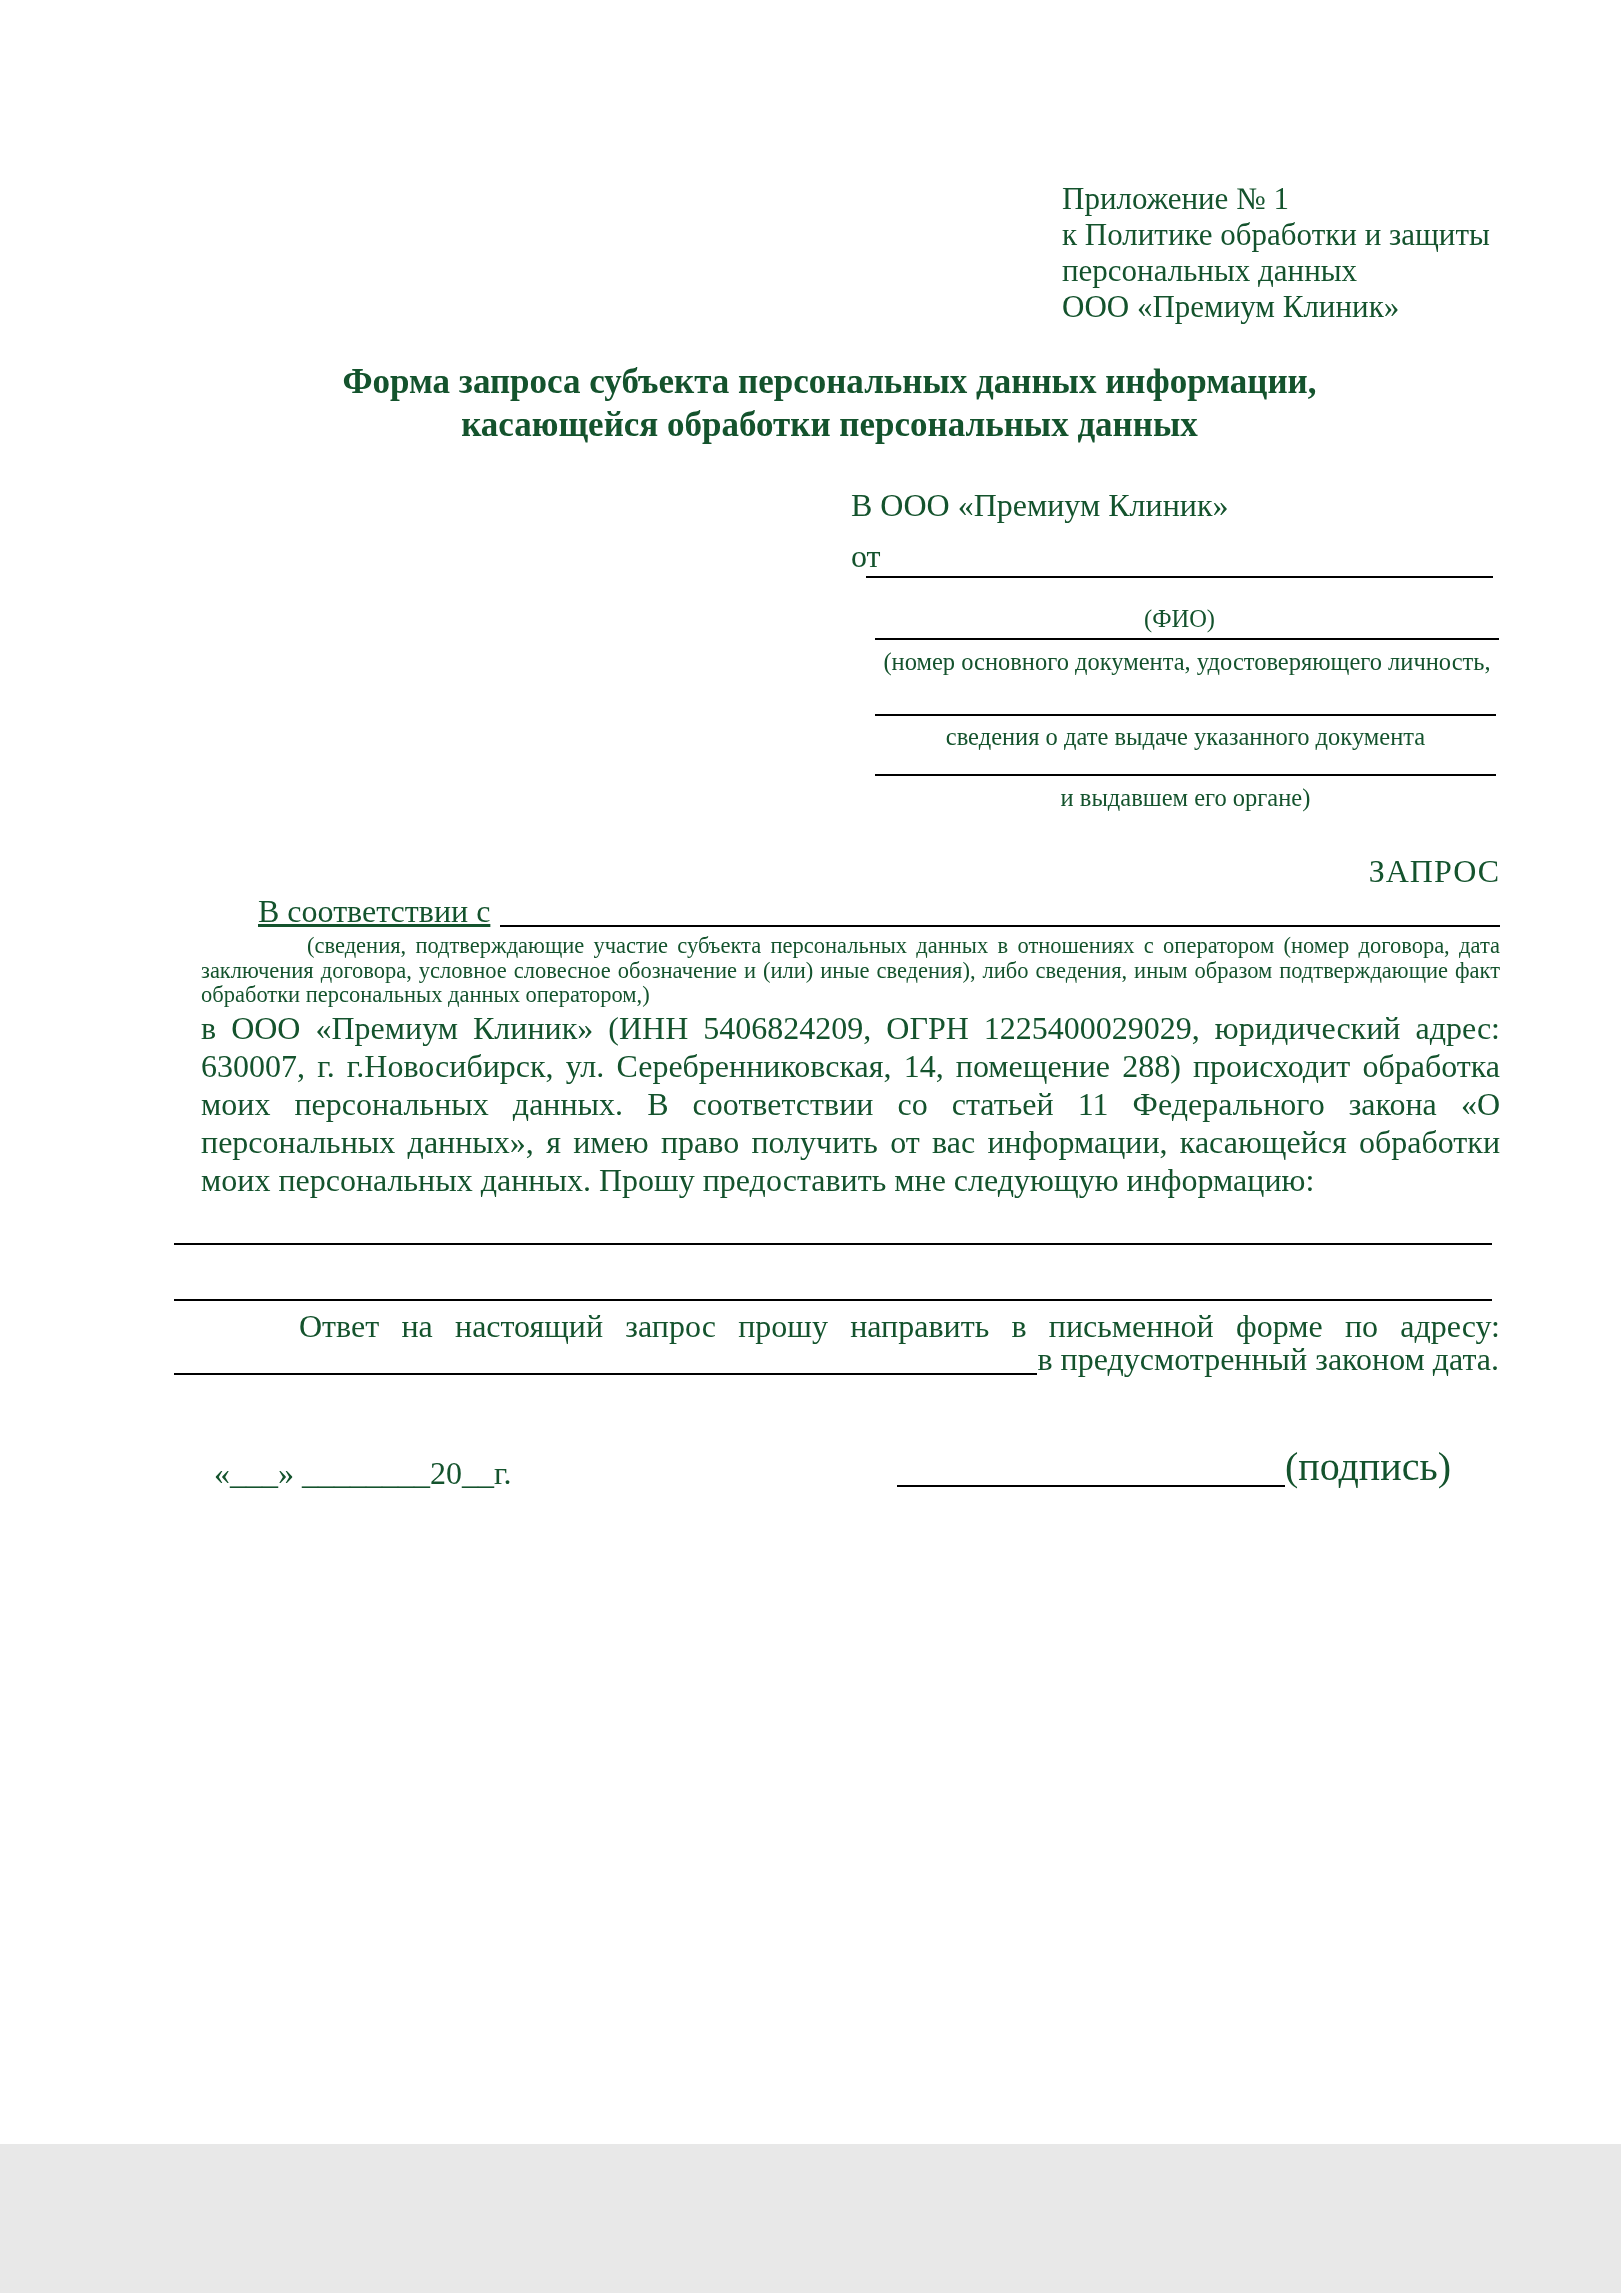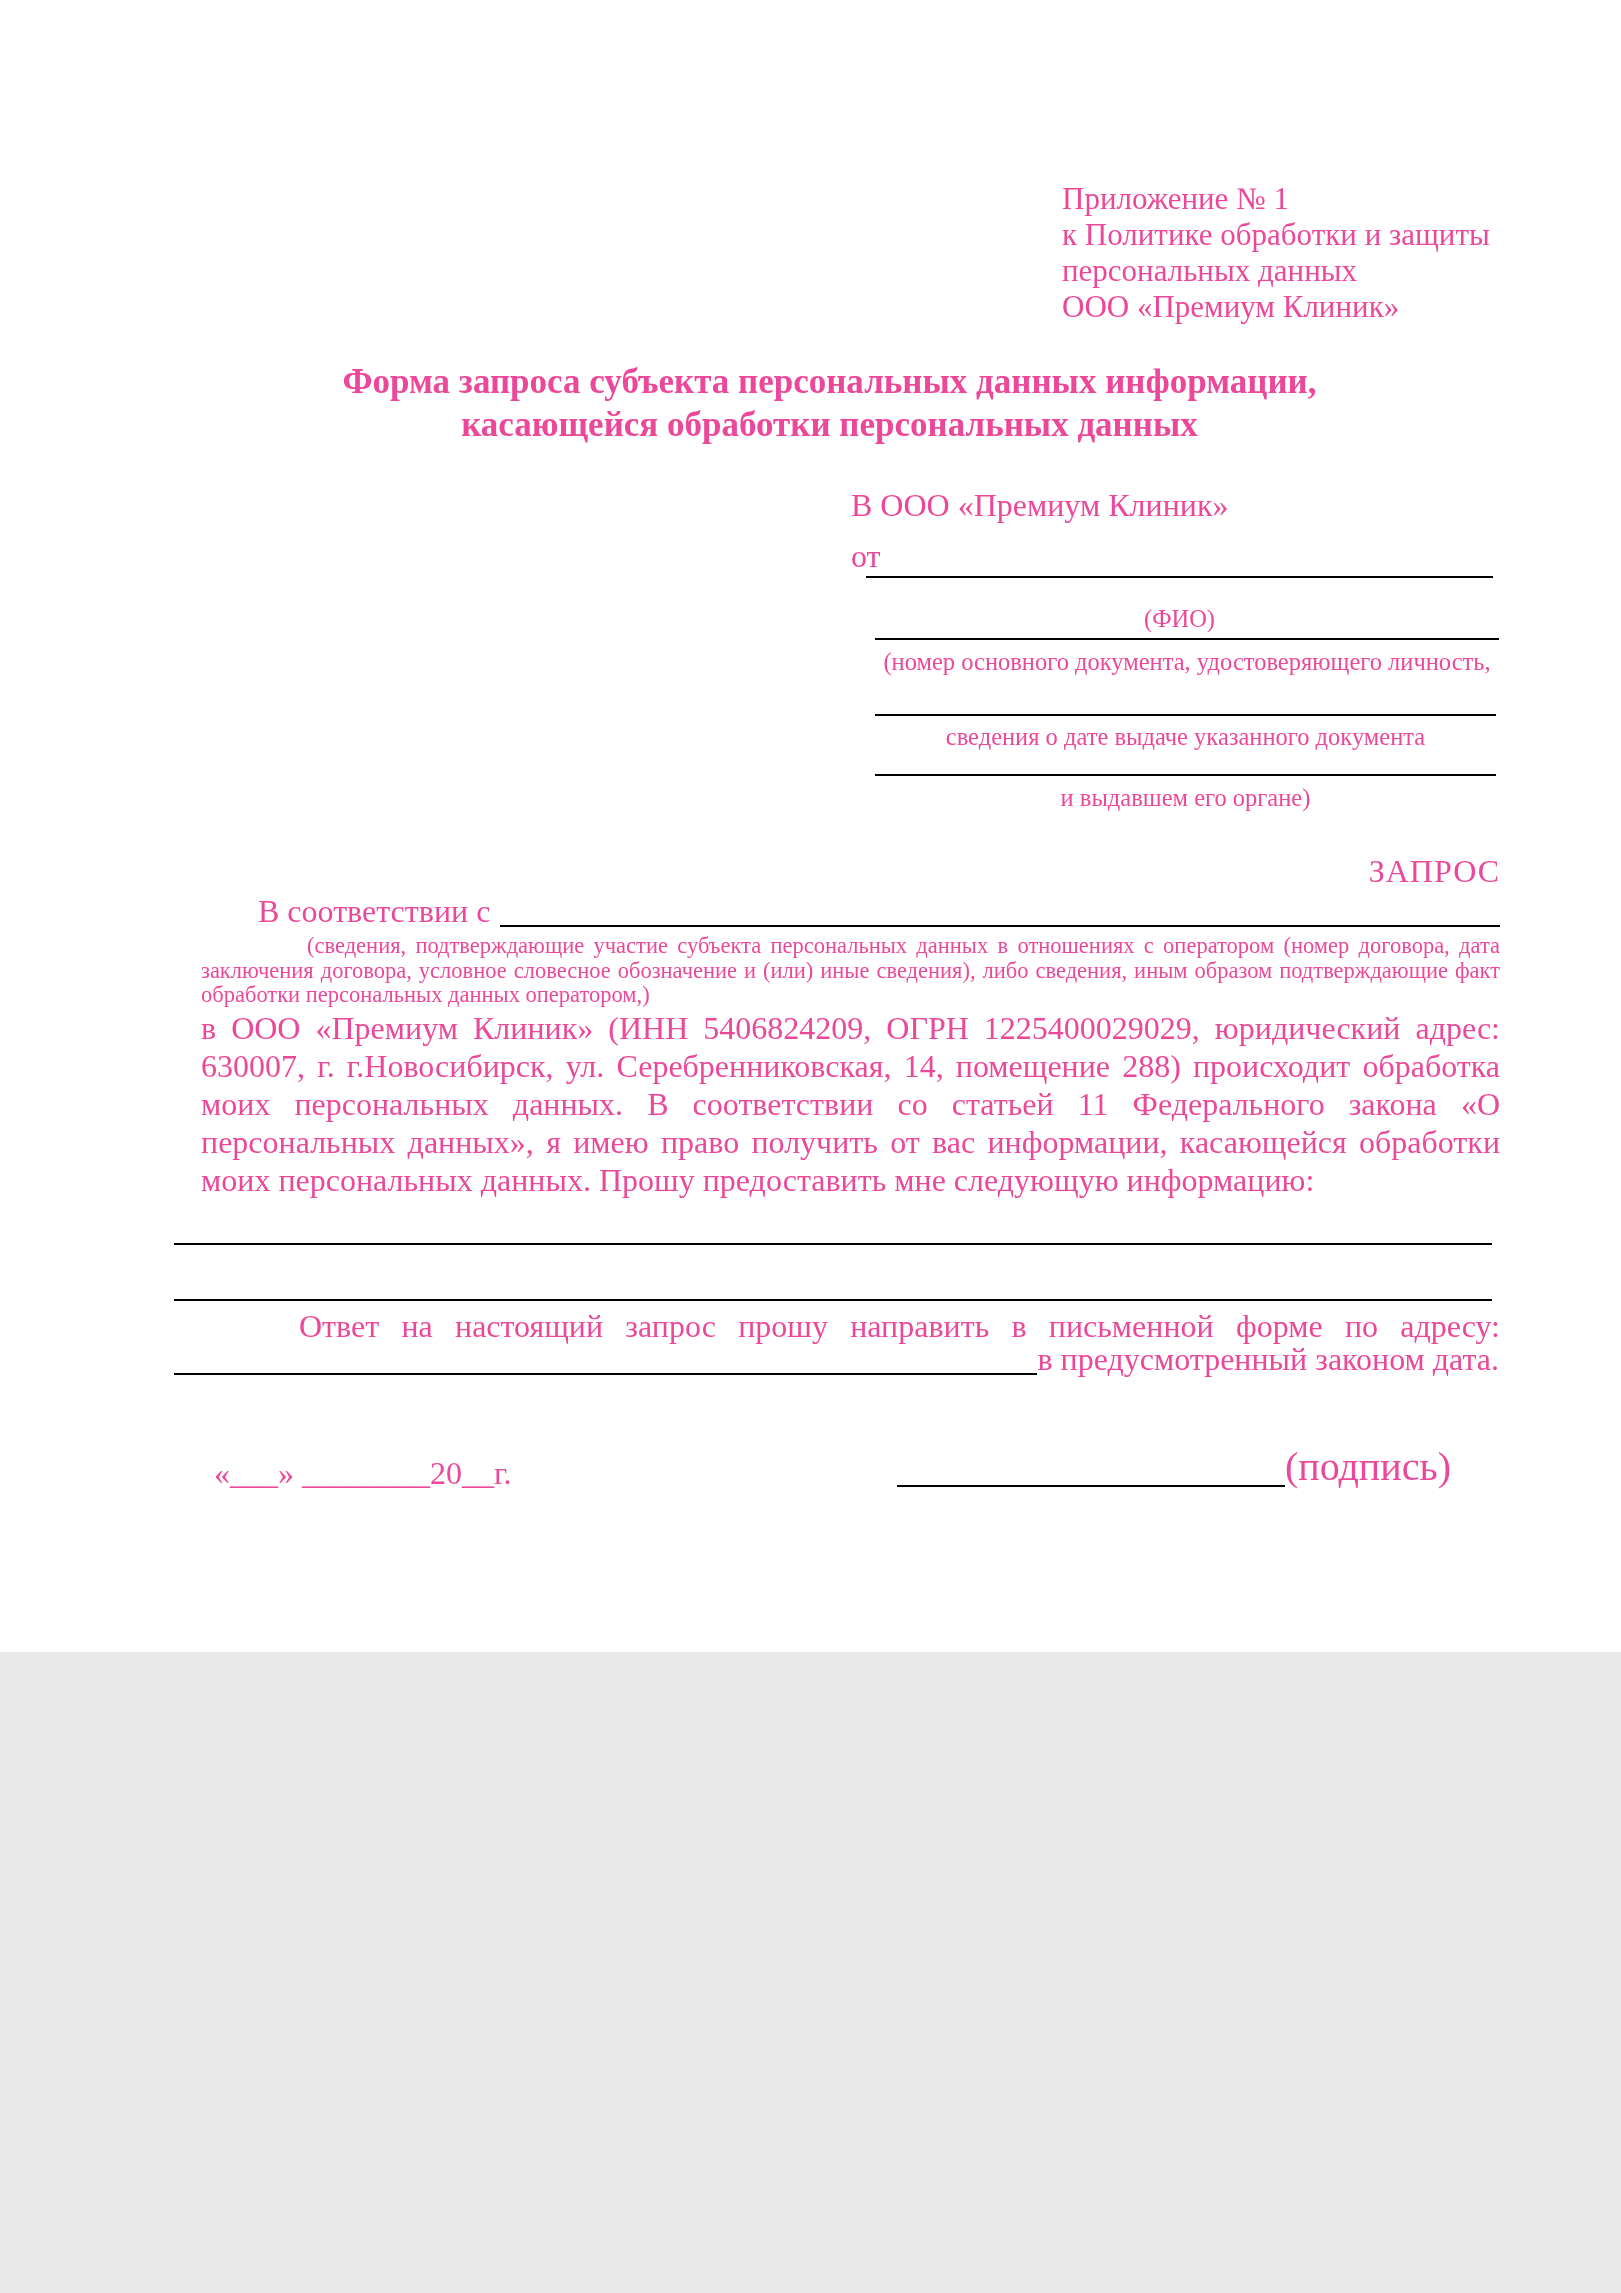--- a/index.html
+++ b/index.html
@@ -1,42 +1,42 @@
 <!DOCTYPE html>
 <html><head>
 <meta charset="utf-8">
 <style>
   html,body { margin:0; padding:0; background:#e8e8e8; }
   .page {
     position:relative;
-    width:1621px; height:1652px;
+    width:1621px; height:2144px;
     margin:0 auto;
     background:#ffffff;
-    color:#ec4899;
+    color:#14532d;
     font-family:"Liberation Serif","DejaVu Serif",serif;
     overflow:hidden;
   }
   .abs { position:absolute; }
 
   .appendix { left:1062px; top:181px; width:529px; font-size:31px; line-height:36px; }
   .doc-title { left:0; top:360px; width:1621px; text-align:center; font-weight:bold; font-size:35px; line-height:43px;padding-left:19px; }
 
   .recipient-org { left:851px; top:487px; font-size:32px; }
   .recipient-from { left:851px; top:538px; font-size:32px; }
 
   .fline { border-top:2.9px solid #000; height:0; }
   .fcap { text-align:center; font-size:24.5px; }
 
   .zapros { left:201px; top:853px; width:1299px; text-align:right; font-size:32px; letter-spacing:1px; }
 
   .row { display:flex; align-items:flex-end; }
   .fill { flex:1 1 auto; border-bottom:2.9px solid #000; margin-bottom:2.9px; }
 
   .accordance { left:201px; top:897px; width:1299px; height:33px; font-size:32px; }
-  .accordance .prefix { padding-left:57px; white-space:nowrap; padding-right:9.8px; }
+  .accordance .prefix { padding-left:57px; white-space:nowrap; padding-right:9.8px;text-decoration:underline; }
 
   .note { left:201px; top:934px; width:1299px; font-size:22.5px; line-height:24.5px; }
   .note .first { text-indent:106px; }
   .jl { text-align:justify; text-align-last:justify; }
 
   .body-par { left:201px; top:1009px; width:1299px; font-size:32px; line-height:38px; }
 
   .blank1 { left:174px; top:1243px; width:1318px; }
   .blank2 { left:174px; top:1299px; width:1318px; }
 

